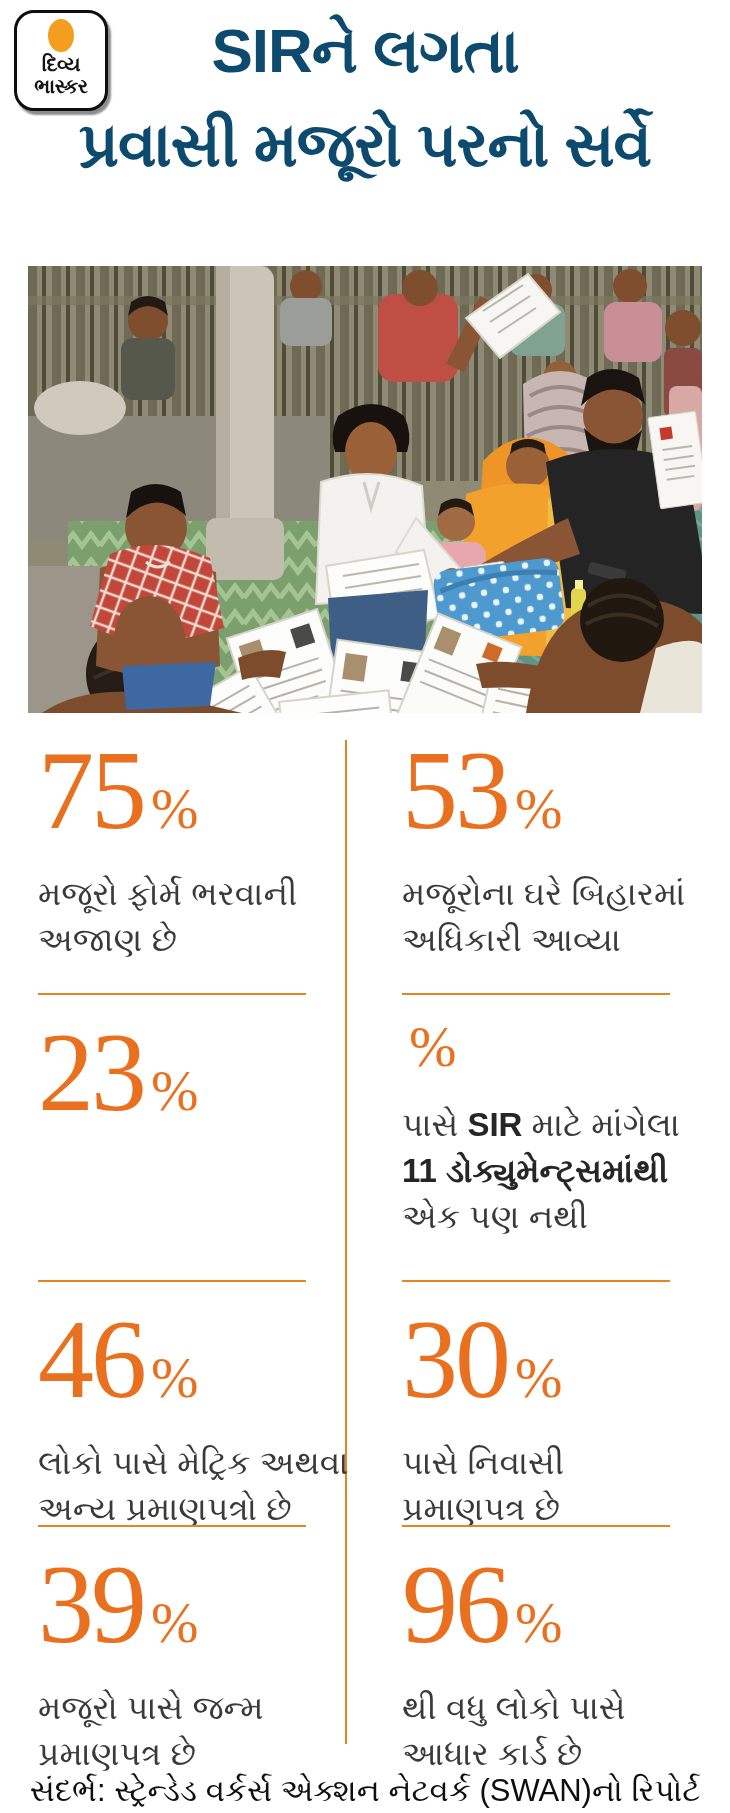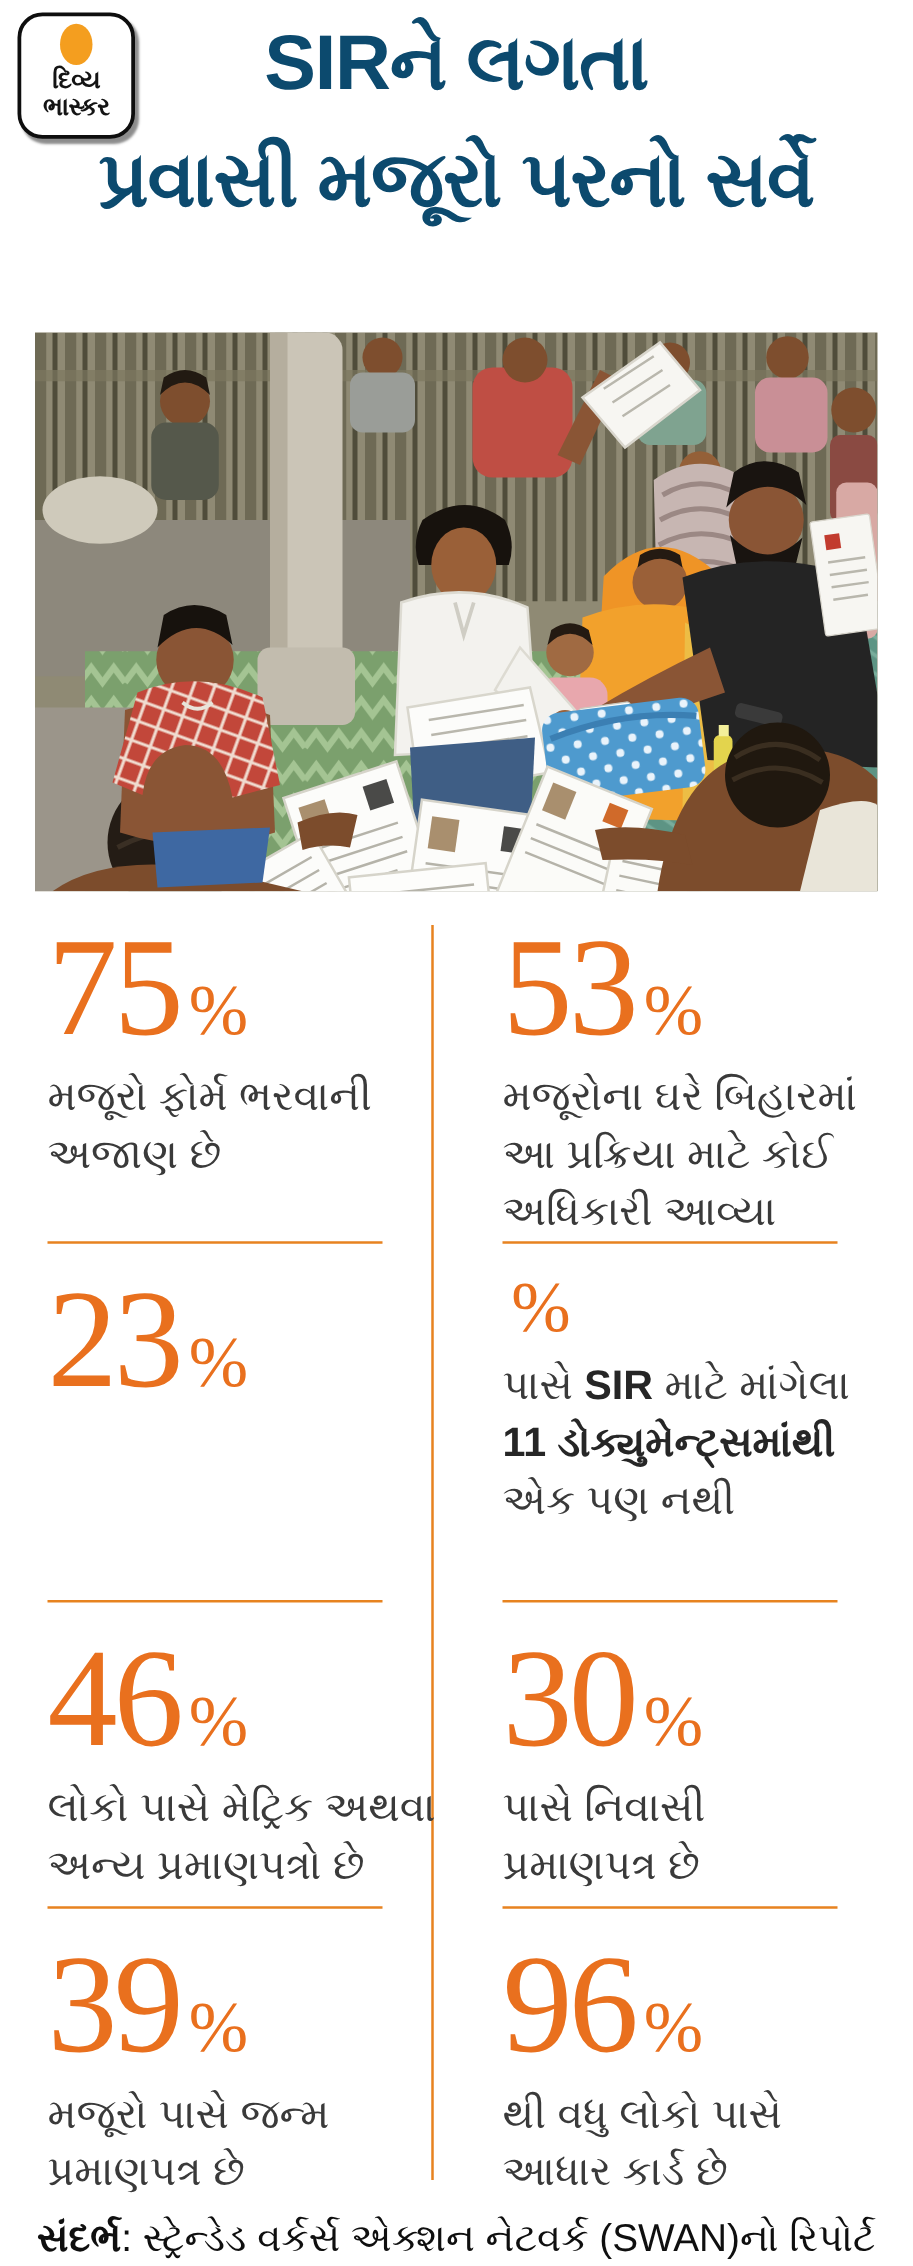--- a/index.html
+++ b/index.html
@@ -30,27 +30,27 @@
   .stat{position:relative;box-sizing:border-box;padding-top:26px}
   .stat:nth-child(1){height:282px}
   .stat:nth-child(2){height:287px}
   .stat:nth-child(3){height:245px}
   .stat:nth-child(4){height:254px}
   .num{
     font-family:"Liberation Serif","DejaVu Serif",serif;color:#E9701E;
     font-size:112px;line-height:.92;display:flex;align-items:baseline;letter-spacing:-3px;
   }
   .num .pct{font-size:57px;margin-left:7px;letter-spacing:0}
-  .desc{margin-top:12px;font-size:33px;line-height:46px;color:#3a3a3a}
+  .desc{margin-top:29px;font-size:33px;line-height:46px;color:#3a3a3a}
   .desc div{white-space:nowrap}
   .desc .b{font-weight:700;color:#262626}
   .rule{position:absolute;bottom:0;left:0;width:268px;height:2px;background:#E78320}
   
   .footer{position:absolute;bottom:4px;left:0;width:730px;text-align:center;font-size:31px;color:#0f0f0f}
-  .footer .b{font-weight:700}
+  .footer .b{font-weight:400}
 </style>
 </head>
 <body>
 
 <div class="header">
   <div class="logo">
     <div class="sun"></div>
     <div class="ltxt">દિવ્ય</div>
     <div class="ltxt">ભાસ્કર</div>
   </div>
@@ -260,21 +260,20 @@
     </div>
   </div>
 <div class="col right">
     <div class="stat">
       <div class="num">
         <span>53</span>
         <span class="pct">%</span>
       </div>
       <div class="desc">
         <div>મજૂરોના ઘરે બિહારમાં</div>
-        <div>આ પ્રક્રિયા માટે કોઈ</div>
         <div>અધિકારી આવ્યા</div>
       </div>
       <div class="rule"></div>
     </div>
     <div class="stat">
       <div class="num">
         <span class="pct">%</span>
       </div>
       <div class="desc">
         <div><span>પાસે </span><span class="b">SIR</span><span> માટે માંગેલા</span></div>

